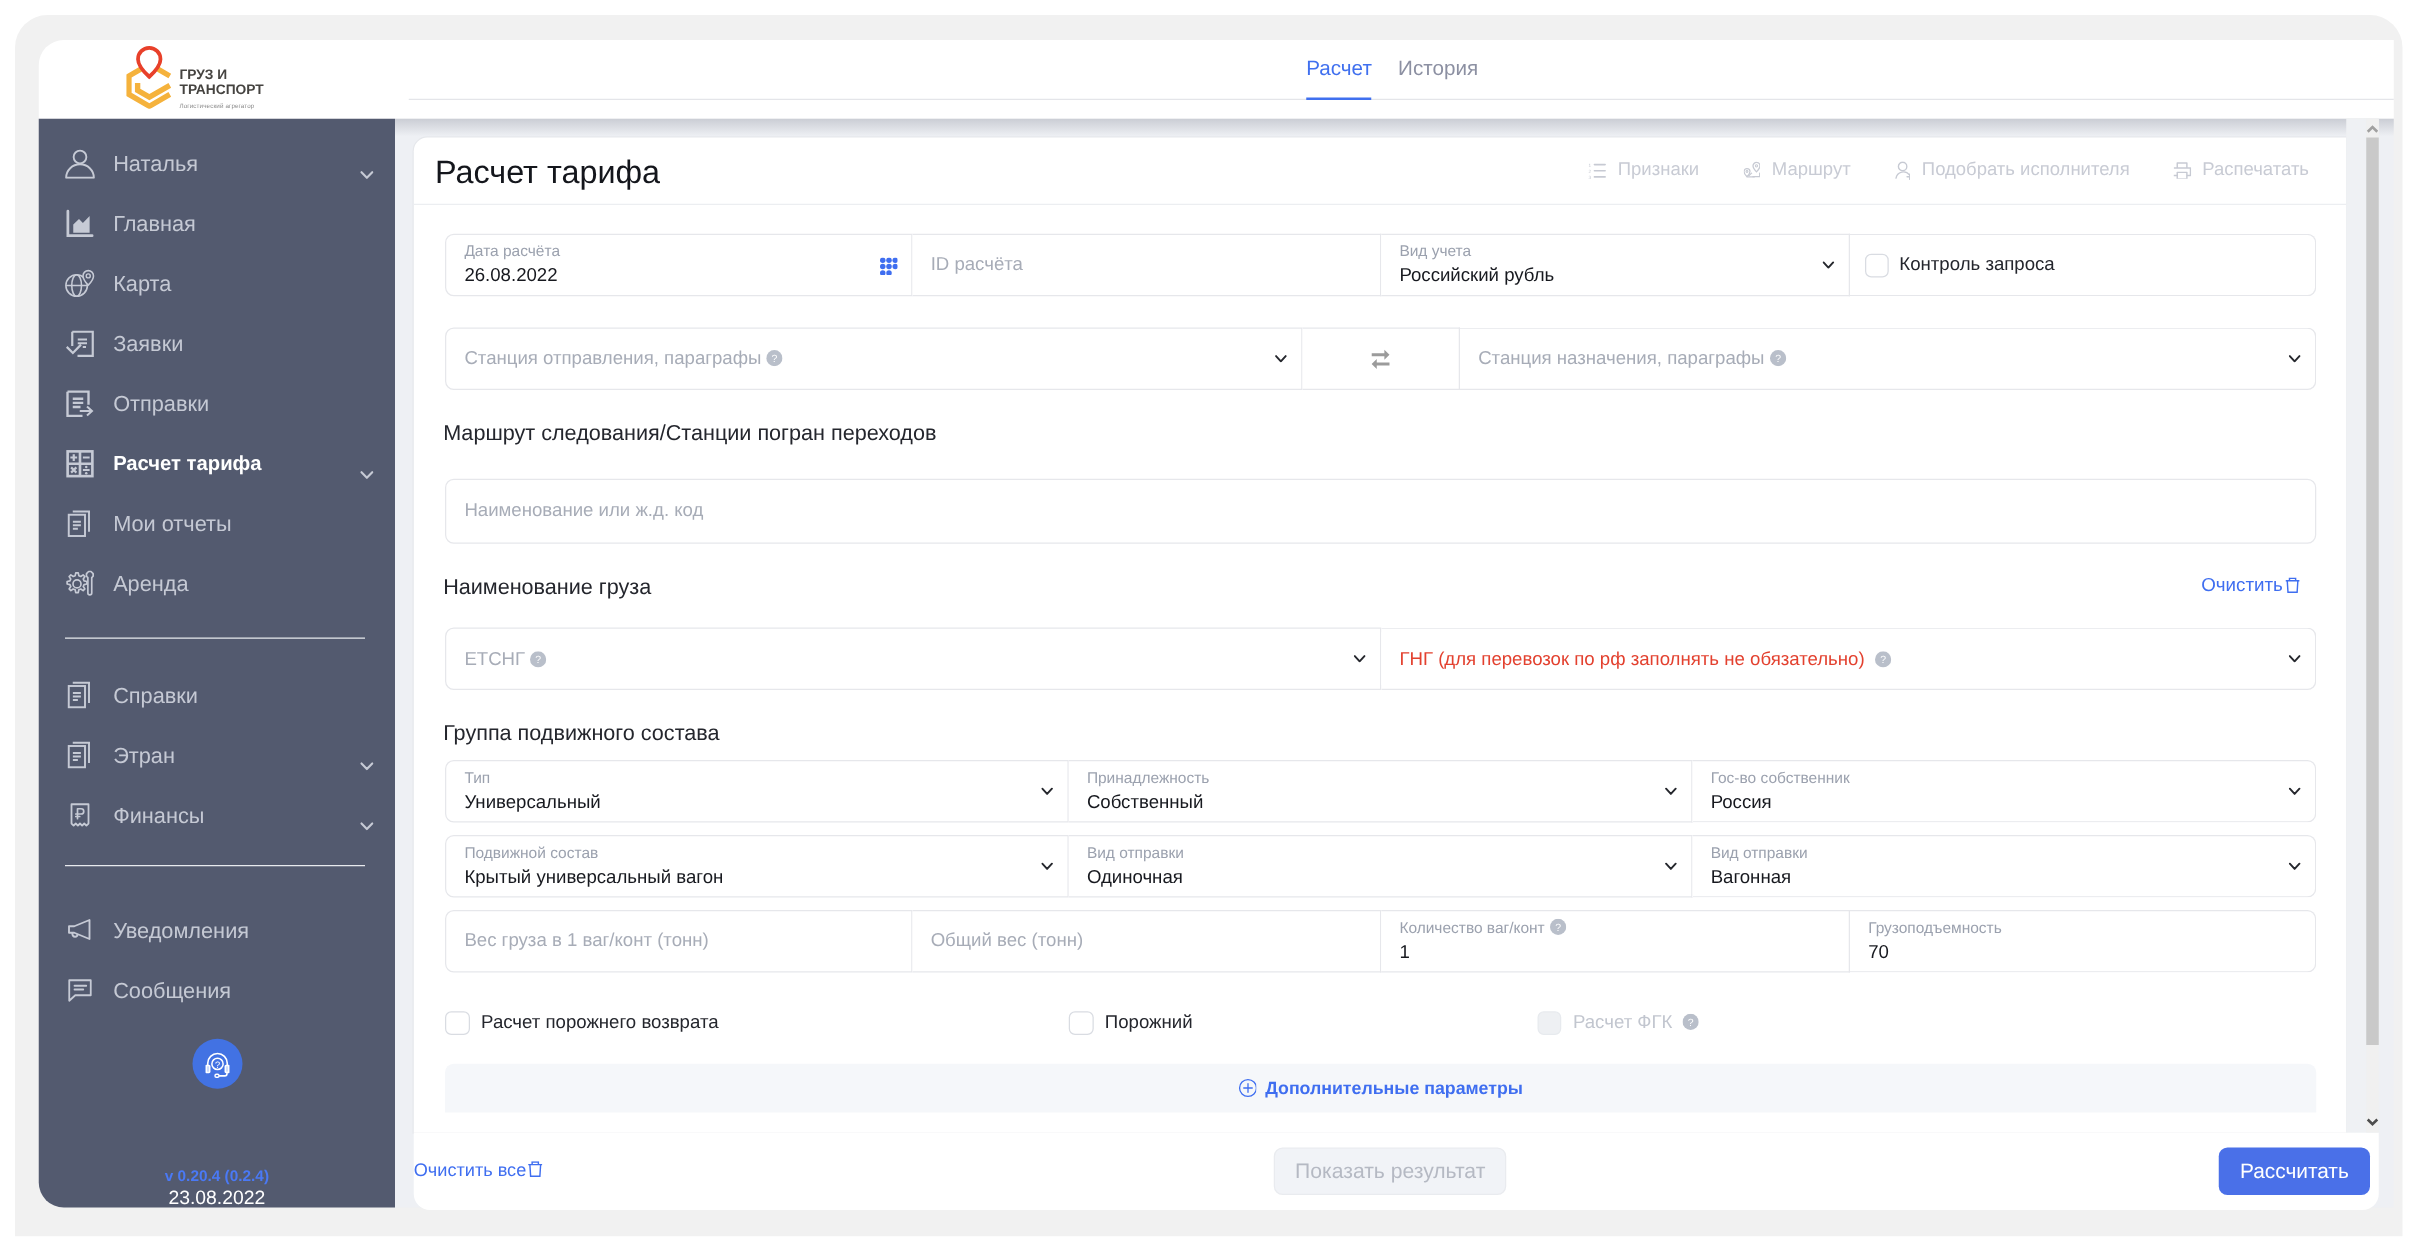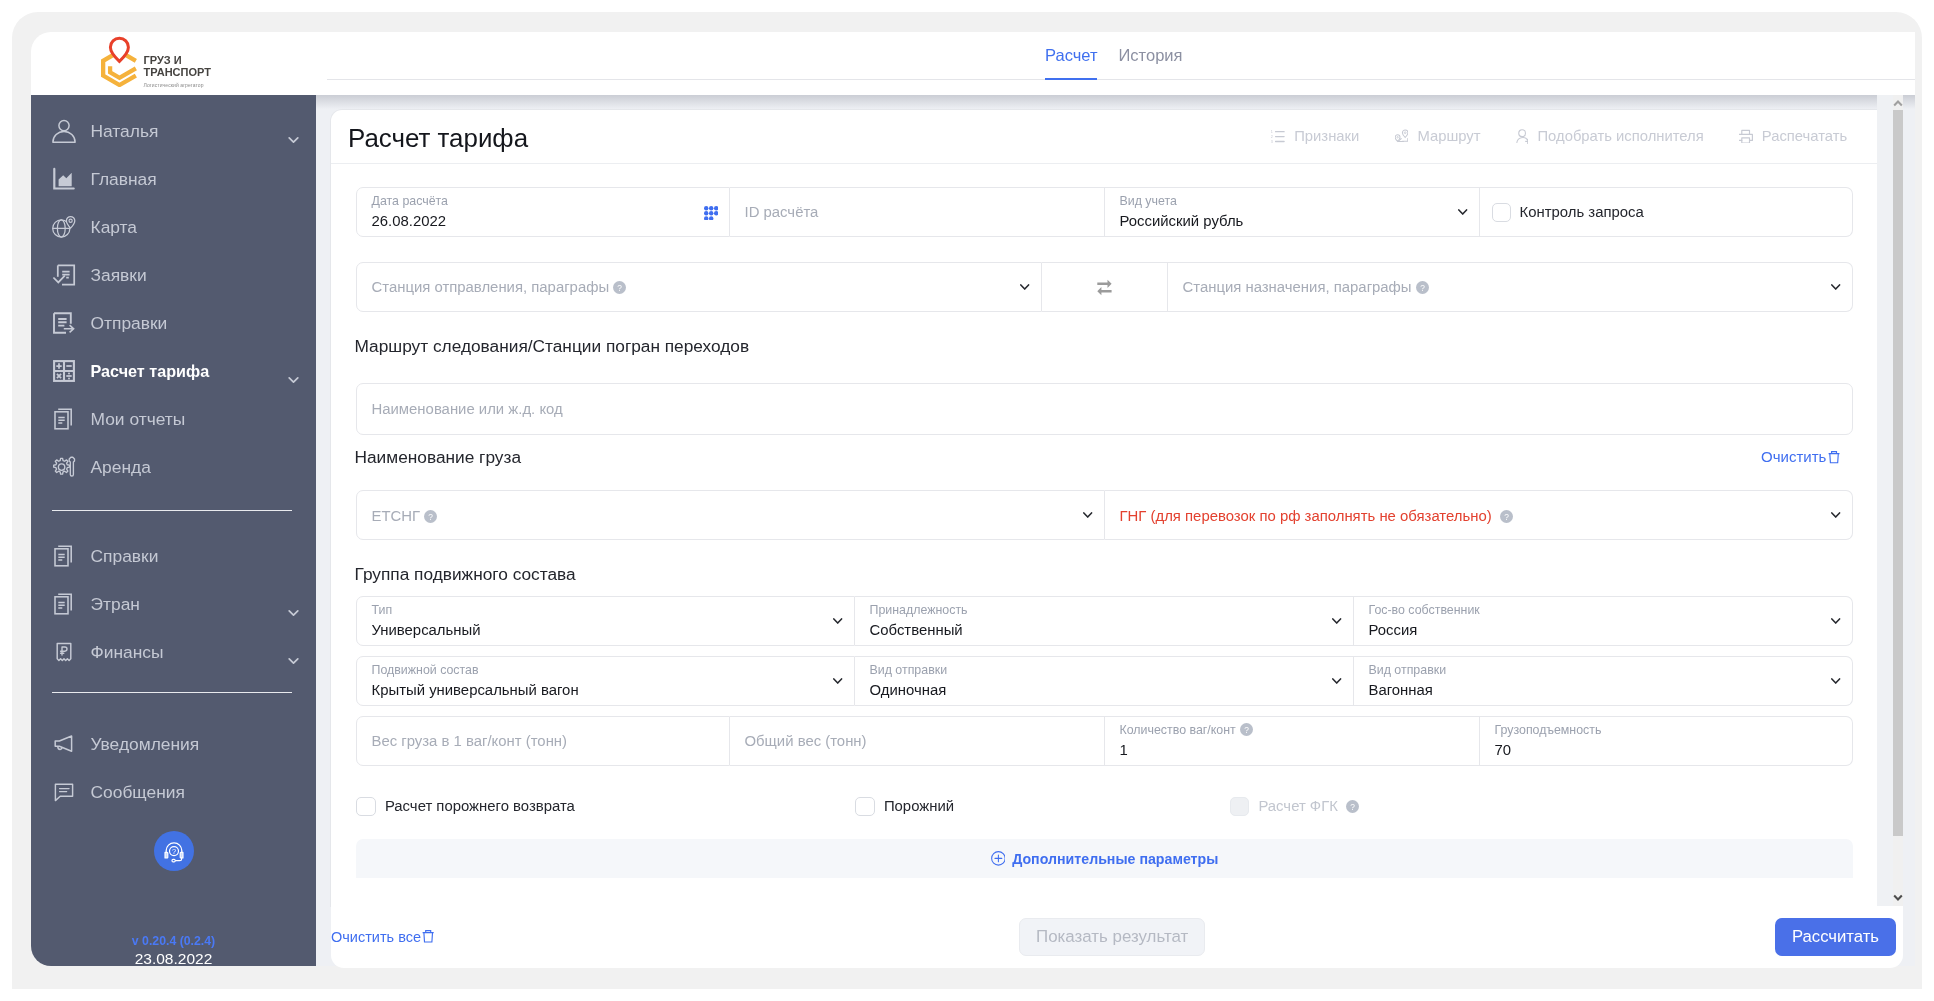--- a/index.html
+++ b/index.html
@@ -368,21 +368,21 @@
               </svg></div>
             <span class="caret"><svg width="9.4" height="6.6" viewBox="0 0 9.4 6.6">
                 <path d="M0.85 0.9 4.7 5.1 8.55 0.9" fill="none" stroke="#26282e" stroke-width="1.55" stroke-linecap="round" stroke-linejoin="round"></path>
               </svg></span>
           </div>
         </div>
         <div class="sect-title">Маршрут следования/Станции погран переходов</div>
         <div class="wide">
           <div class="fph" style="top:16px">Наименование или ж.д. код</div>
         </div>
-        <div style="position:relative;margin-top:12px;height:21px"><span class="sect-title" style="margin:0 0 0 -1.5px;display:inline-block">Наименование груза</span><span class="clear-link" style="top:0">
+        <div style="position:relative;margin-top:24px;height:21px"><span class="sect-title" style="margin:0 0 0 -1.5px;display:inline-block">Наименование груза</span><span class="clear-link" style="top:0">
             <span>Очистить</span>
             <svg width="12.1" height="12.4" viewBox="0 0 12.1 12.4" style="position:relative;top:1.5px">
               <path d="M0.6 2.6h10.9M3.6 2.6V0.6h4.9v2.0M1.8 2.6l0.6 9.2h7.3l0.6-9.2" fill="none" stroke="#3f6ef0" stroke-width="1.15" stroke-linecap="butt" stroke-linejoin="miter"></path>
             </svg>
           </span></div>
         <div class="row" style="margin-top:22px">
           <div class="fld first" style="height:50px">
             <div class="fph" style="top:16px">ЕТСНГ<svg class="qm" width="13" height="13" viewBox="0 0 13 13">
                 <circle cx="6.5" cy="6.5" r="6.5" fill="#b9bfca"></circle>
                 <text x="6.5" y="9.5" font-family="Liberation Sans, sans-serif" font-size="8.4" fill="#fff" text-anchor="middle">?</text>

